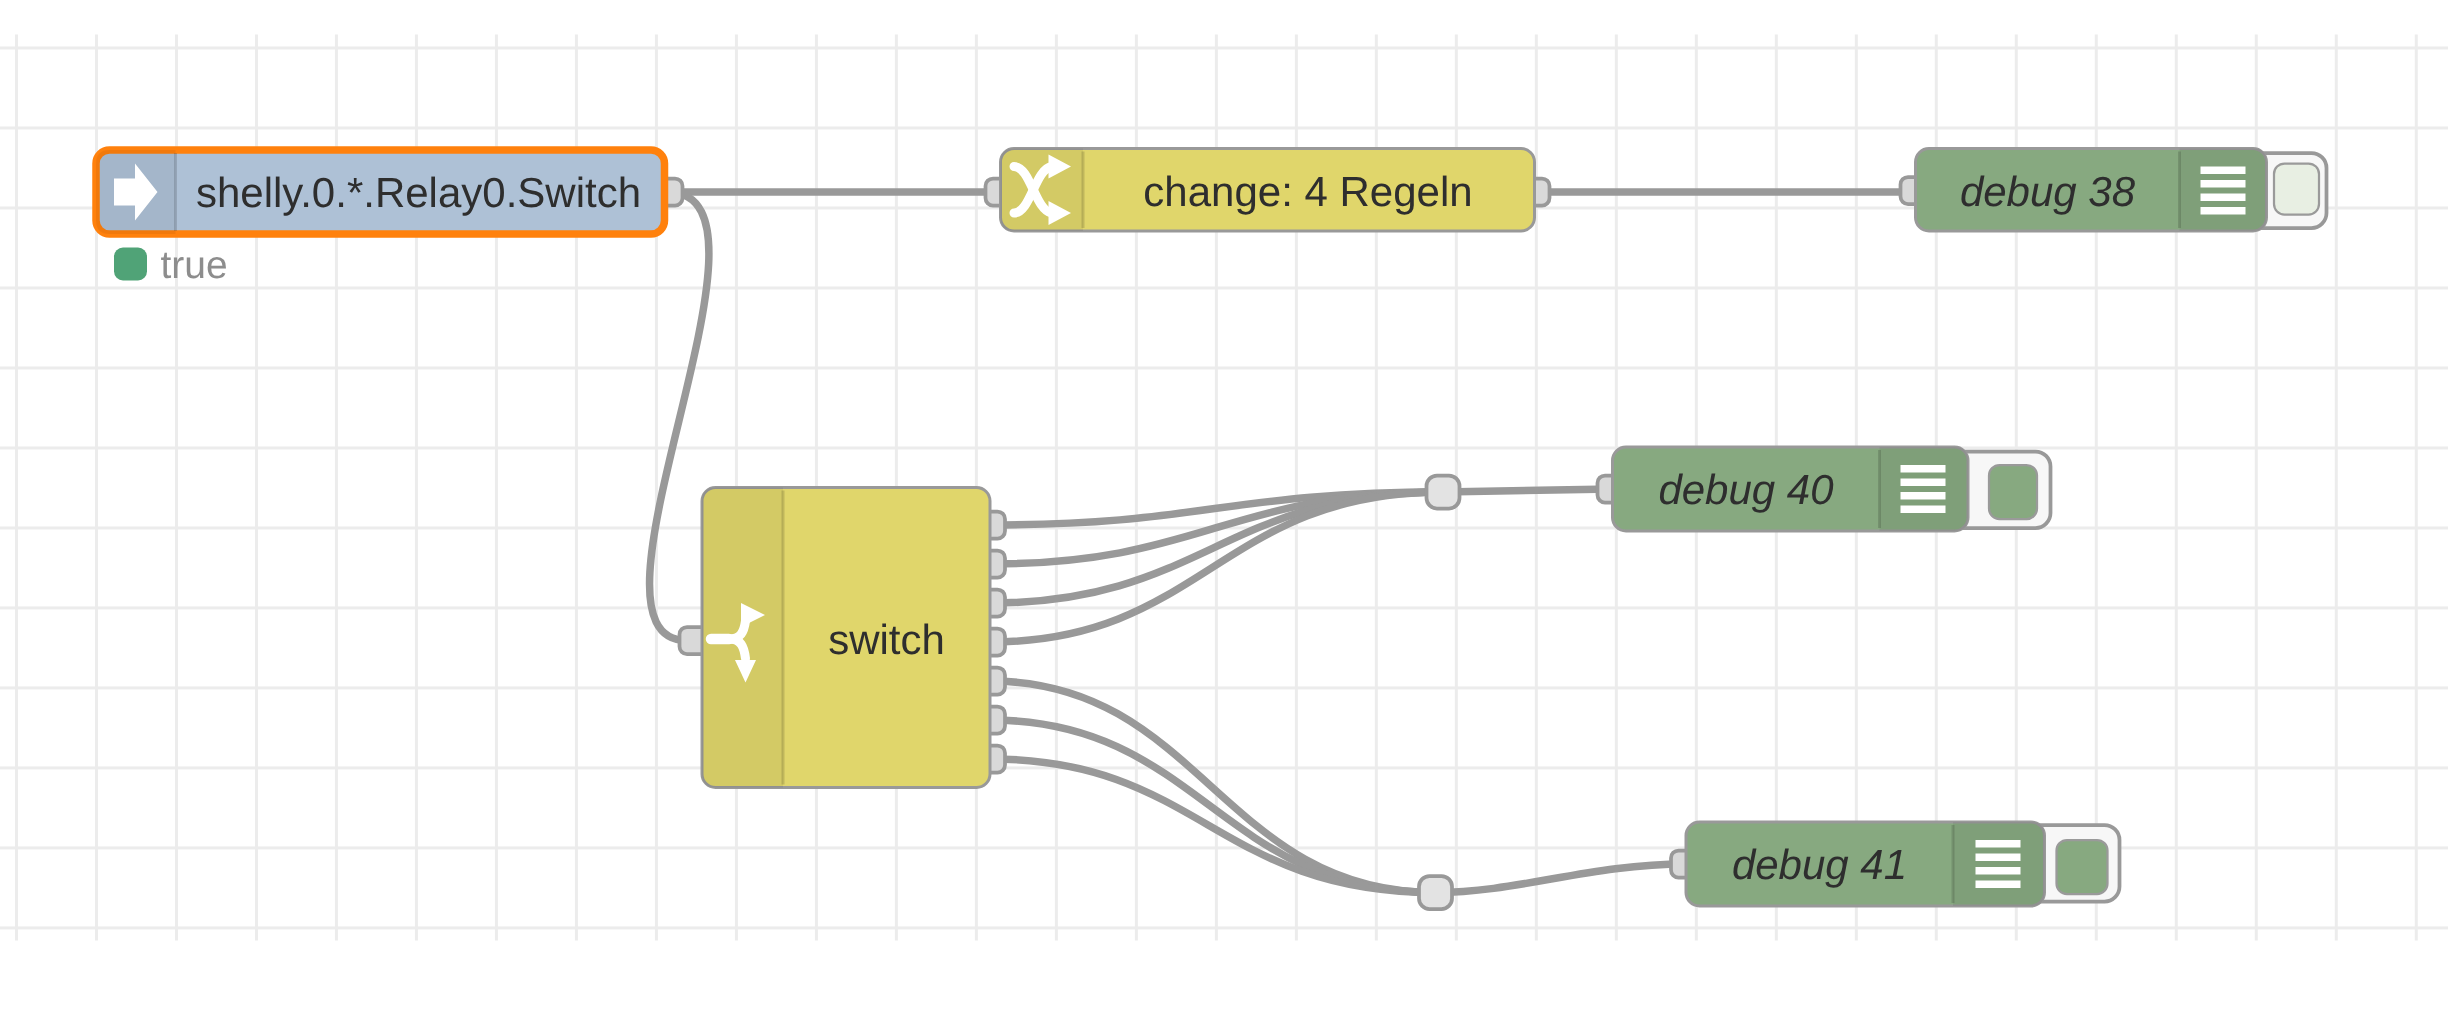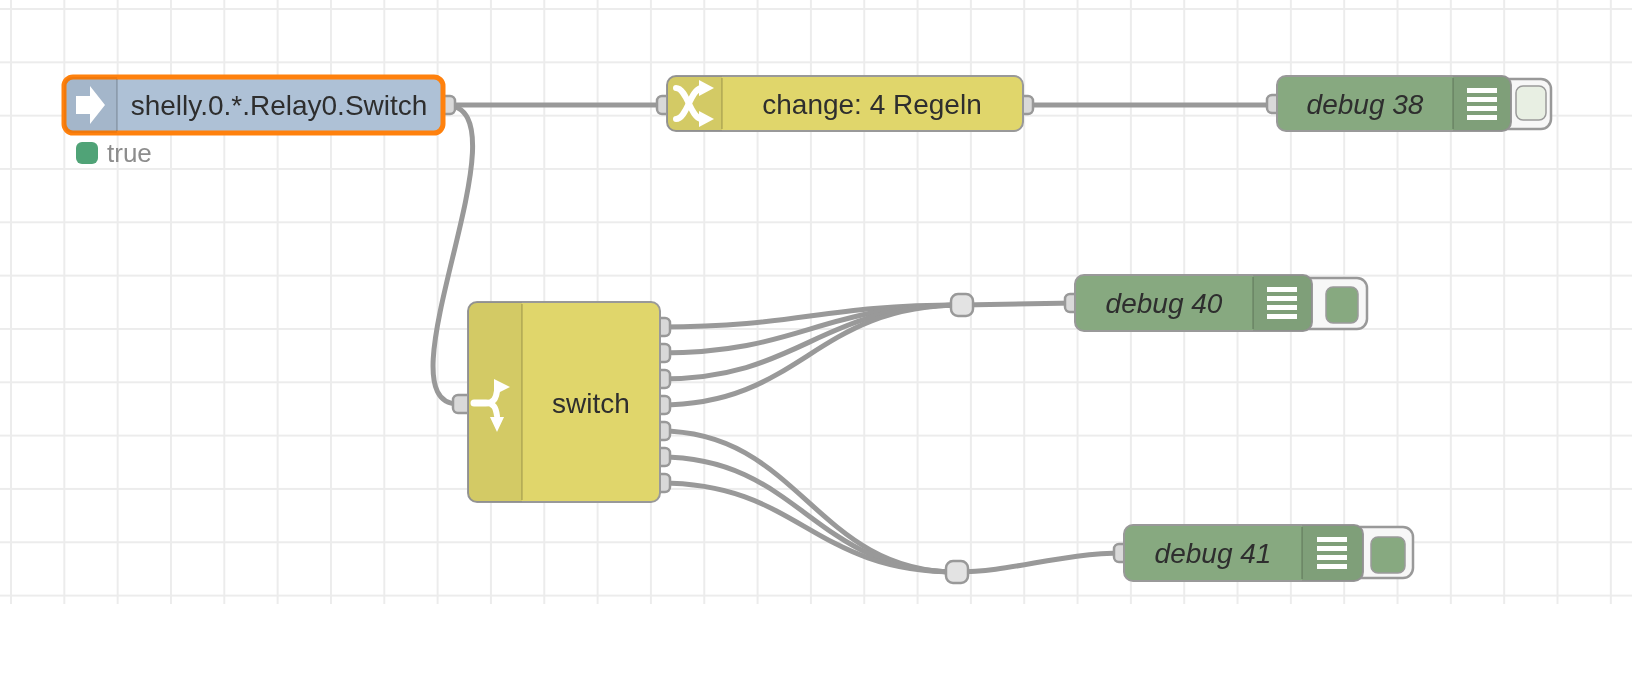--- a/index.html
+++ b/index.html
@@ -8,20 +8,21 @@
     background-color:#ffffff;
     font-family:"Liberation Sans", sans-serif;
   }
   #canvas{
     position:relative;width:1632px;height:604px;
     background-image:
       linear-gradient(to right,#ececec 2px,transparent 2px),
       linear-gradient(to bottom,#ececec 2px,transparent 2px);
     background-size:53.33px 53.33px;
     background-position:10px 8px;
+    margin-top:23px;
   }
   svg{position:absolute;left:0;top:0;}
   .wire{fill:none;stroke:#999999;stroke-width:5;stroke-linecap:round;}
   .port{fill:#d9d9d9;stroke:#999999;stroke-width:2.5;}
   .junction{fill:#e3e3e3;stroke:#999999;stroke-width:2.5;}
   .node-body{stroke:#999999;stroke-width:2;}
   .node-body.selected{stroke:#ff810d;stroke-width:5;}
   .icon-shade{fill:rgba(0,0,0,0.055);}
   .sep{stroke:rgba(0,0,0,0.14);stroke-width:2;}
   .node-label{font-family:"Liberation Sans",sans-serif;font-size:28px;fill:#2e2e2e;text-anchor:middle;}

